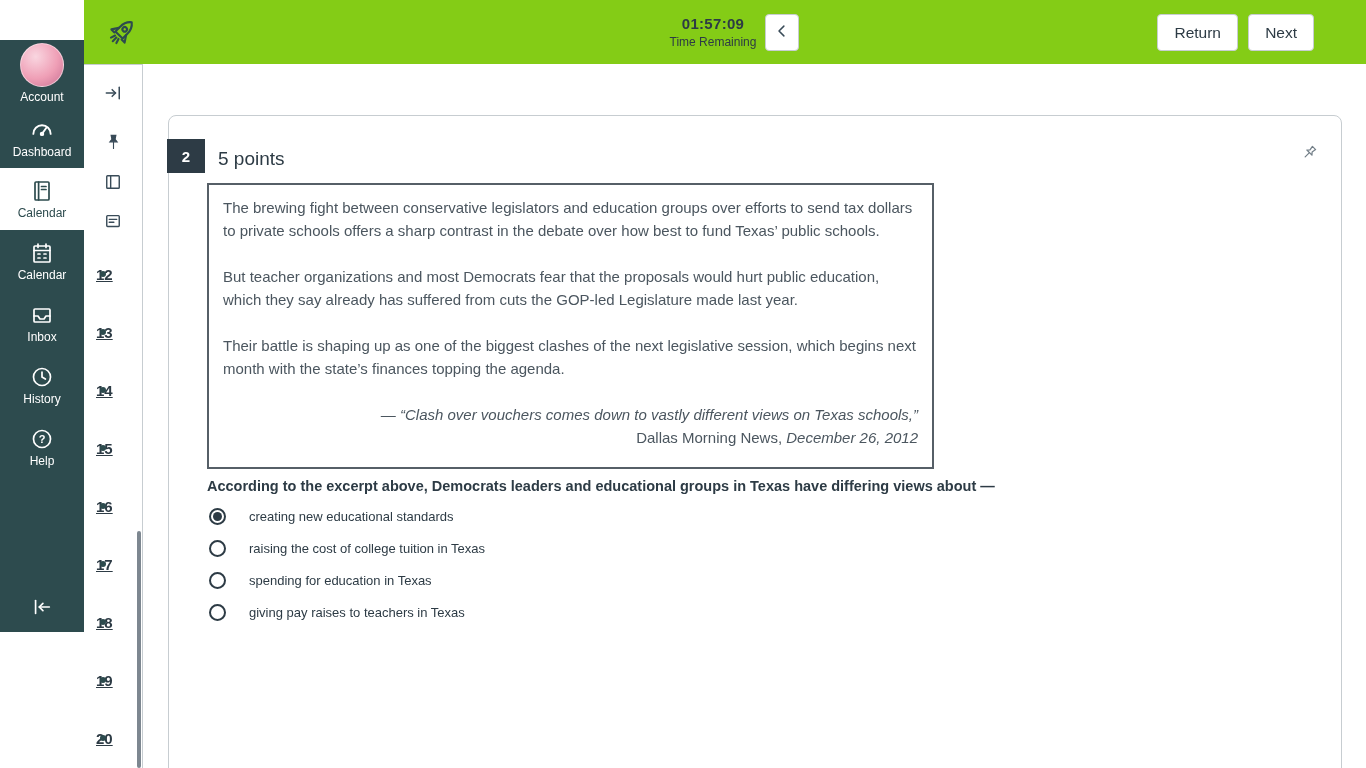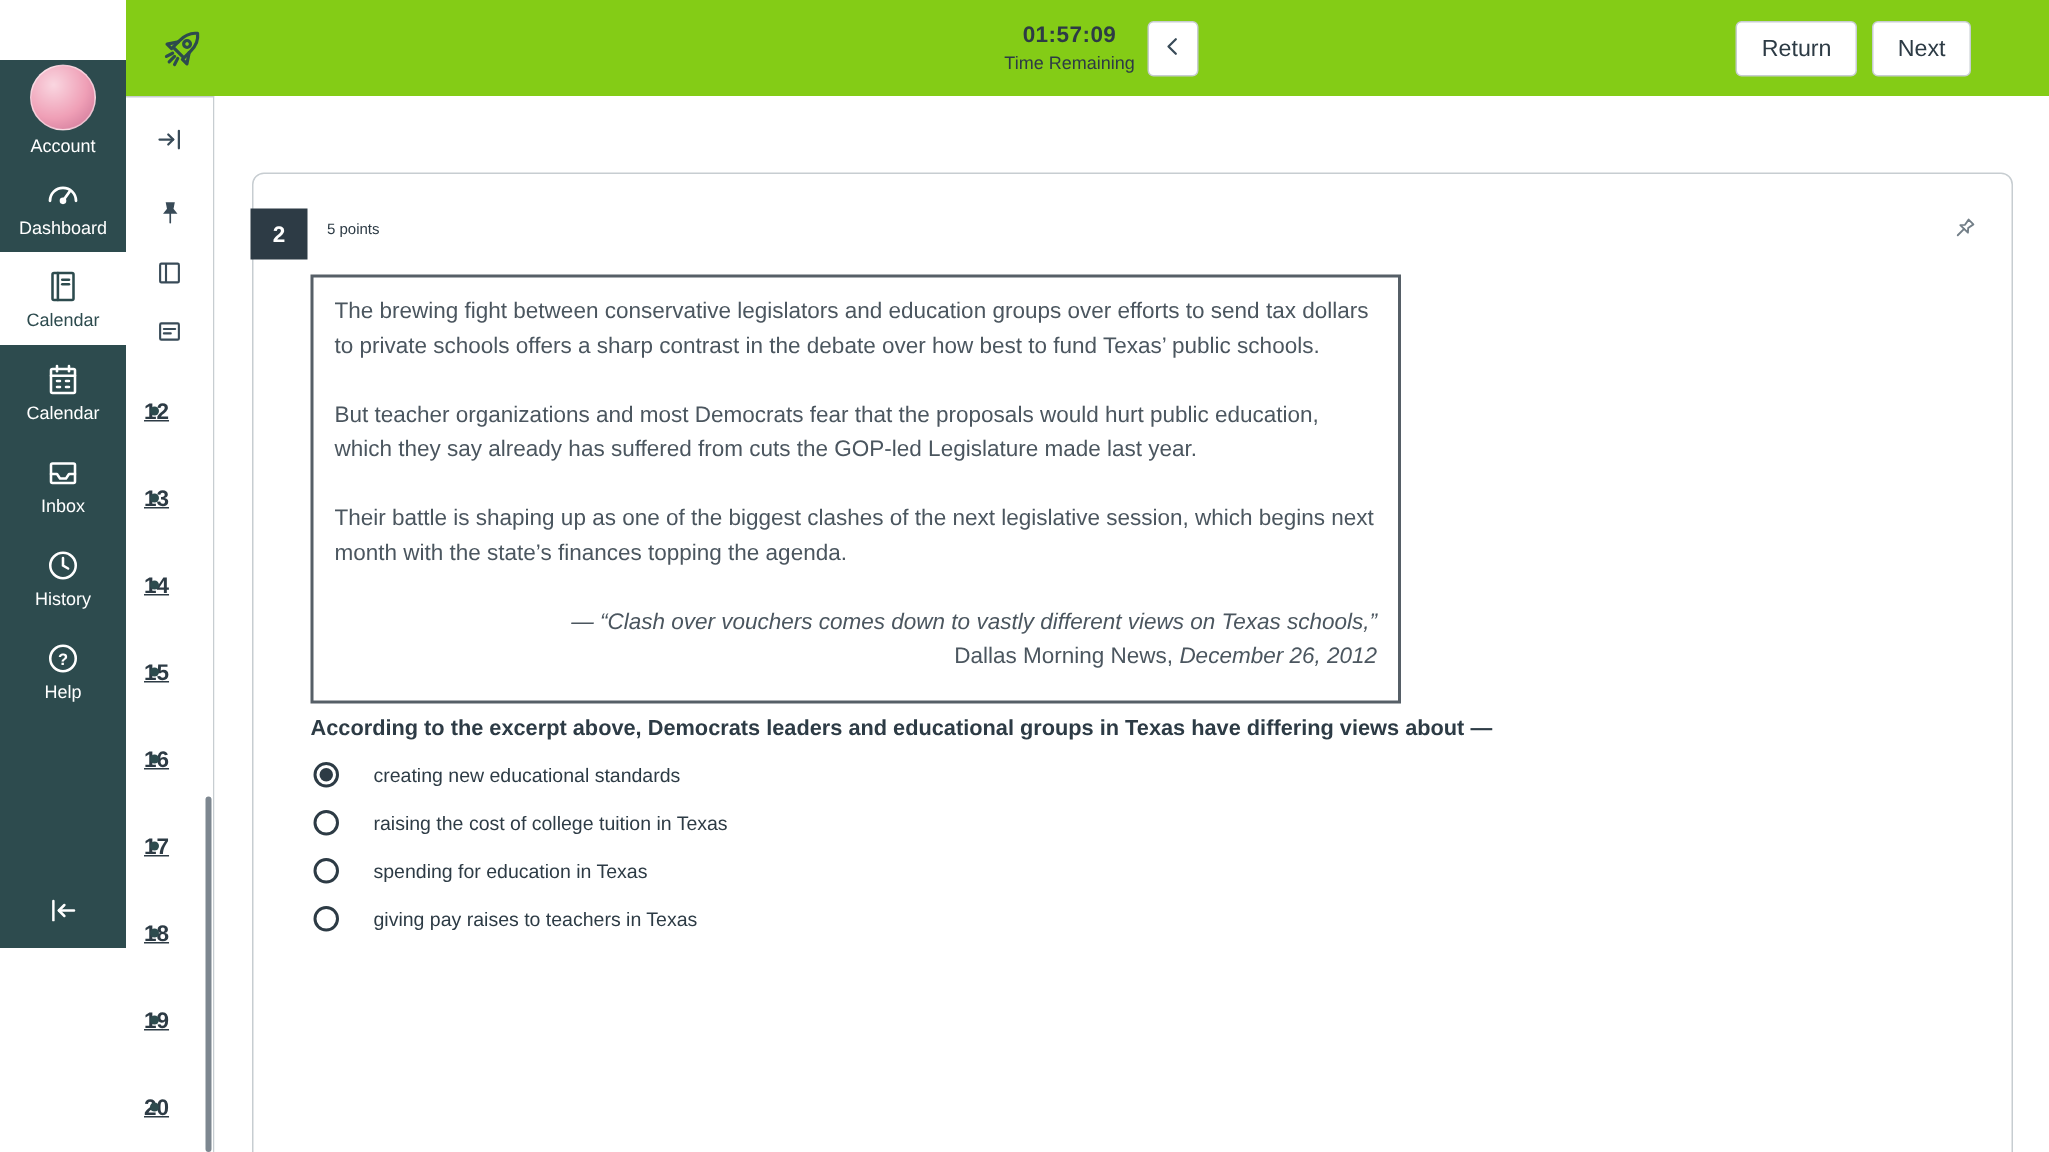--- a/index.html
+++ b/index.html
@@ -48,21 +48,21 @@
   .qn-dot{position:absolute;left:4px;top:50%;margin-top:-3px;width:6px;height:6px;border-radius:50%;background:var(--teal);}
   .qn-num{font-size:15px;font-weight:bold;color:var(--dark);text-decoration:underline;cursor:pointer;}
   .qn-scroll-thumb{position:absolute;right:1px;top:466px;bottom:0;width:4px;background:#7d8790;border-radius:2px;cursor:grab;}
 
   
   .content{position:absolute;left:143px;top:64px;right:0;bottom:0;background:#fff;overflow:hidden;}
   .question-card{position:absolute;left:25px;top:51px;width:1174px;height:700px;
     background:#fff;border:1px solid var(--border);border-radius:8px;}
   .q-badge{position:absolute;left:-2px;top:23px;width:38px;height:34px;background:var(--dark);
     color:#fff;font-size:15px;font-weight:bold;display:flex;align-items:center;justify-content:center;}
-  .q-points{position:absolute;left:49px;top:32px;font-size:10px;color:var(--dark);}
+  .q-points{position:absolute;left:49px;top:32px;font-size:19px;color:var(--dark);}
   .q-pin{position:absolute;right:22px;top:27px;color:#737f88;cursor:pointer;}
 
   .card-inner{padding:67px 40px 0 38px;}
   .excerpt-box{width:727px;border:2px solid #565f67;padding:11px 14px 18px 14px;color:var(--excerpt);
     font-size:15px;line-height:23px;}
   .excerpt-box p{margin:0 0 23px 0;}
   .excerpt-box p.attr1{margin:0;text-align:right;font-style:italic;}
   .excerpt-box p.attr2{margin:0;text-align:right;}
   .attr2 .pub{font-style:normal;}
   .attr2 .date{font-style:italic;}

